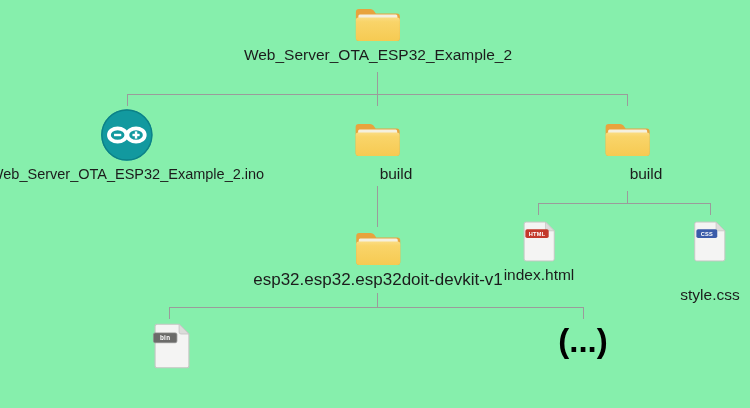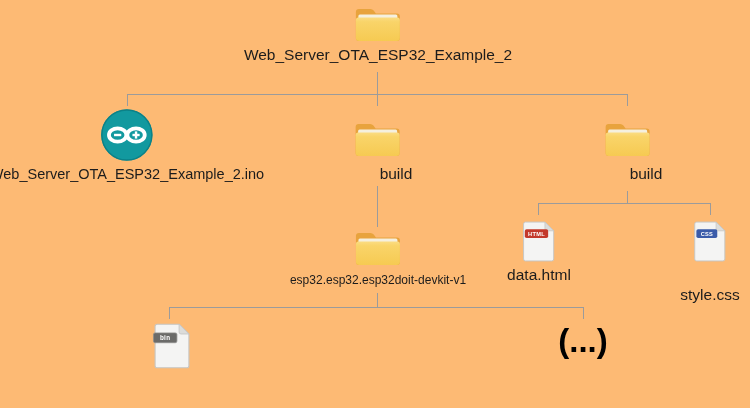--- a/index.html
+++ b/index.html
@@ -1,20 +1,20 @@
 <!DOCTYPE html>
 <html><head>
 <meta charset="utf-8">
 <style>
   html, body { margin: 0; padding: 0; background: #ffffff; }
   .canvas {
     position: relative;
     width: 750px;
     height: 408px;
-    background: #fdba74;
+    background: #86efac;
     overflow: hidden;
     font-family: "Liberation Sans", sans-serif;
     color: #1c1c1c;
   }
   .line { position: absolute; background: #9b9b9b; }
   .line.h { height: 1px; }
   .line.v { width: 1px; }
   .node {
     position: absolute;
     transform: translateX(-50%);
@@ -25,21 +25,21 @@
   .label {
     white-space: nowrap;
     font-size: 15px;
     line-height: 18px;
     color: #1c1c1c;
     text-align: center;
   }
   .lbl-root  { font-size: 15.5px; margin-top: 3px; }
   .lbl-ino   { font-size: 14.5px; margin-top: 3px; }
   .lbl-mid   { font-size: 15.5px; margin-top: 7px; padding-left: 36px; }
-  .lbl-devkit{ font-size: 12px;   margin-top: 4px; }
+  .lbl-devkit{ font-size: 17px;   margin-top: 4px; }
   .lbl-file  { font-size: 15.5px; margin-top: 3px; }
   .lbl-bin   { font-size: 13.5px; margin-top: 9px; }
   .ellipsis-label {
     font-size: 33px;
     font-weight: 600;
     color: #000000;
     white-space: nowrap;
   }
   svg { display: block; }
   svg text {
@@ -130,21 +130,21 @@
     <div class="label lbl-devkit">esp32.esp32.esp32doit-devkit-v1</div>
   </div>
 
   <div class="node" style="left:539px; top:220px;">
     <svg width="35" height="43" viewBox="0 0 36 44">
       <path d="M2.5 4 Q2.5 2 4.5 2 H24.5 L33.5 11 V40 Q33.5 42 31.5 42 H4.5 Q2.5 42 2.5 40 Z" fill="#F4F4F3" stroke="#C6C6C4" stroke-width="1"></path>
       <path d="M24.5 2 L33.5 11 H26.3 Q24.5 11 24.5 9.2 Z" fill="#DCDCDA" stroke="#C6C6C4" stroke-width="0.8"></path>
       <rect x="3.8" y="9.5" width="24" height="9" rx="1.8" fill="#C3382B"></rect>
       <text x="15.8" y="16.2" font-size="5.8" text-anchor="middle" letter-spacing="0.3">HTML</text>
     </svg>
-    <div class="label lbl-file">data.html</div>
+    <div class="label lbl-file">index.html</div>
   </div>
 
   <div class="node" style="left:710px; top:220px;gap:20px;">
     <svg width="35" height="43" viewBox="0 0 36 44">
       <path d="M2.5 4 Q2.5 2 4.5 2 H24.5 L33.5 11 V40 Q33.5 42 31.5 42 H4.5 Q2.5 42 2.5 40 Z" fill="#F4F4F3" stroke="#C6C6C4" stroke-width="1"></path>
       <path d="M24.5 2 L33.5 11 H26.3 Q24.5 11 24.5 9.2 Z" fill="#DCDCDA" stroke="#C6C6C4" stroke-width="0.8"></path>
       <rect x="4.2" y="9.5" width="21.5" height="9" rx="1.8" fill="#3A5BA9"></rect>
       <text x="15" y="16.2" font-size="5.8" text-anchor="middle" letter-spacing="0.3">CSS</text>
     </svg>
     <div class="label lbl-file">style.css</div>

